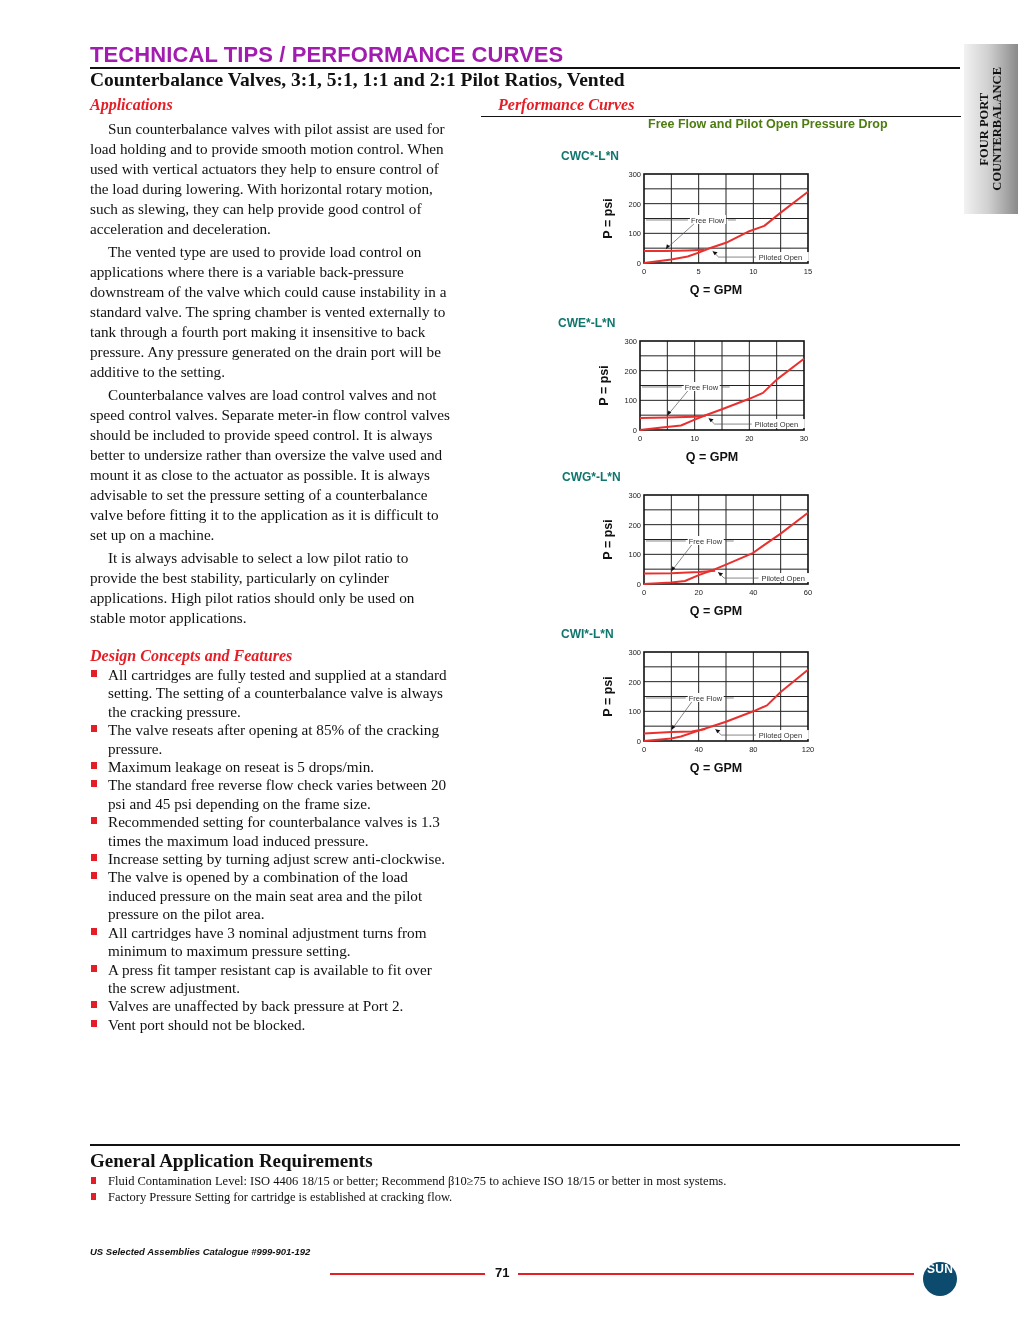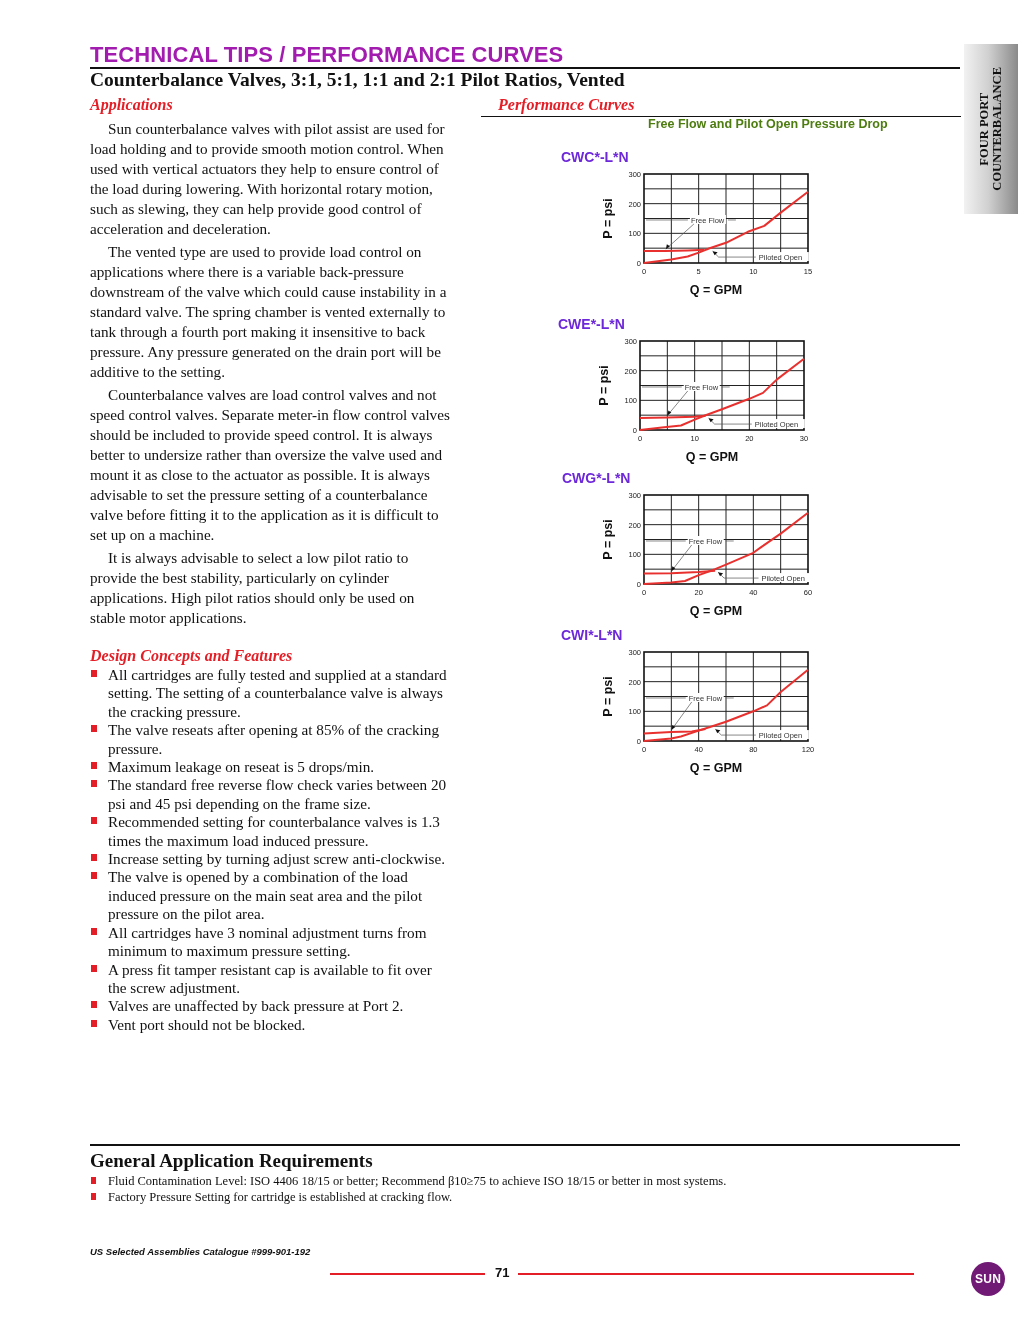--- a/index.html
+++ b/index.html
@@ -14,32 +14,32 @@
   .side-tab-text { position:absolute; left:0; top:0; width:54px; height:170px; display:flex; align-items:center; justify-content:center; }
   .side-tab-text span { writing-mode:vertical-rl; transform:rotate(180deg); font-family:"Liberation Serif", serif; font-weight:bold; font-size:12.5px; line-height:13px; text-align:center; color:#111; }
   .body-col { left:90px; top:119px; width:360px; font-size:15.2px; line-height:20px; }
   .body-col p { margin:0 0 3px 0; text-indent:18px; }
   .feat-head { margin-top:18px; }
   ul.feat { list-style:none; margin:0; padding:0; }
   ul.feat li { position:relative; padding-left:18px; line-height:18.4px; font-size:15.2px; }
   ul.feat li::before { content:""; position:absolute; left:1px; top:4px; width:6px; height:7px; background:#e41e26; }
   .charts-title { left:612px; top:117px; font-family:"Liberation Sans", sans-serif; font-weight:bold; font-size:12.5px; color:#4d7c0f;margin-left:36px; }
   .chart { position:absolute; }
-  .chart-label { position:absolute; font-family:"Liberation Sans", sans-serif; font-weight:bold; font-size:14px; color:#6d28d9; }
+  .chart-label { position:absolute; font-family:"Liberation Sans", sans-serif; font-weight:bold; font-size:12px; color:#0f766e; }
   .chart svg text { font-family:"Liberation Sans", sans-serif; }
   .rule-gen { left:90px; top:1144px; width:870px; height:2px; background:#111; }
   .gen-head { left:90px; top:1150px; font-family:"Liberation Serif", serif; font-weight:bold; font-size:19px; }
   ul.gen { position:absolute; left:90px; top:1174px; list-style:none; margin:0; padding:0; width:860px; }
   ul.gen li { position:relative; padding-left:18px; font-size:12.5px; line-height:15.8px; }
   ul.gen li::before { content:""; position:absolute; left:1px; top:3px; width:5px; height:7px; background:#e41e26; }
   .footer-text { left:90px; top:1246px; font-family:"Liberation Sans", sans-serif; font-style:italic; font-weight:bold; font-size:9.5px; color:#111; }
   .footer-line1 { left:330px; top:1273px; width:155px; height:2px; background:#e41e26; }
   .footer-page { left:495px; top:1265px; font-family:"Liberation Sans", sans-serif; font-weight:bold; font-size:13px; }
   .footer-line2 { left:518px; top:1273px; width:396px; height:2px; background:#e41e26; }
-  .sun-logo { left:923px; top:1262px; width:34px; height:34px; border-radius:50%; background:#701a75; display:flex; align-items:center; justify-content:center;margin-left:48px; }
+  .sun-logo { left:923px; top:1262px; width:34px; height:34px; border-radius:50%; background:#0c4a6e; display:flex; align-items:flex-start; justify-content:center; }
   .sun-logo span { color:#fff; font-family:"Liberation Sans", sans-serif; font-weight:bold; font-size:12px; letter-spacing:0.3px; }
 </style>
 </head>
 <body>
 
 <div class="abs title-red">TECHNICAL TIPS / PERFORMANCE CURVES</div>
 <div class="abs rule-top"></div>
 <div class="abs subtitle">Counterbalance Valves, 3:1, 5:1, 1:1 and 2:1 Pilot Ratios, Vented</div>
 
 <div class="abs side-tab">

